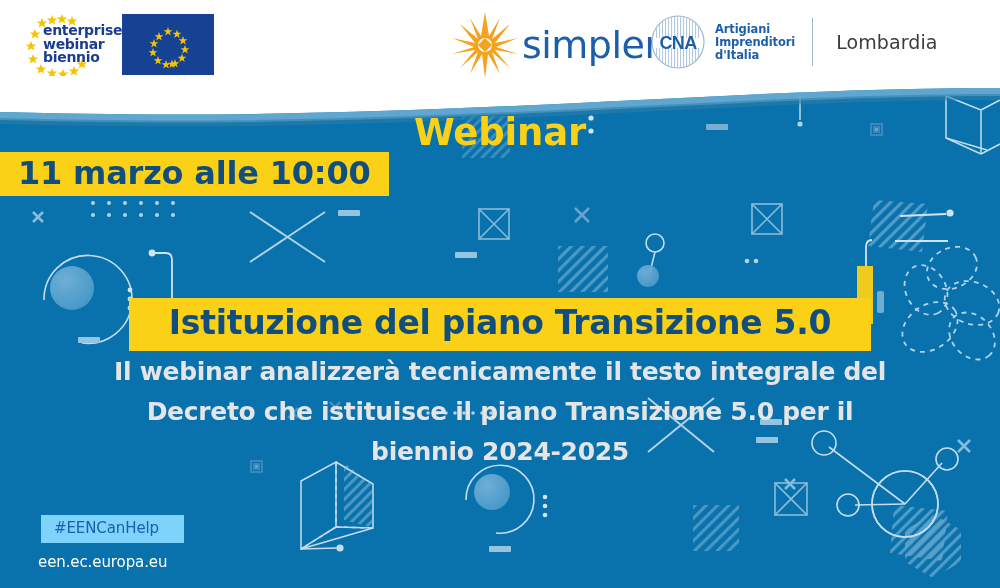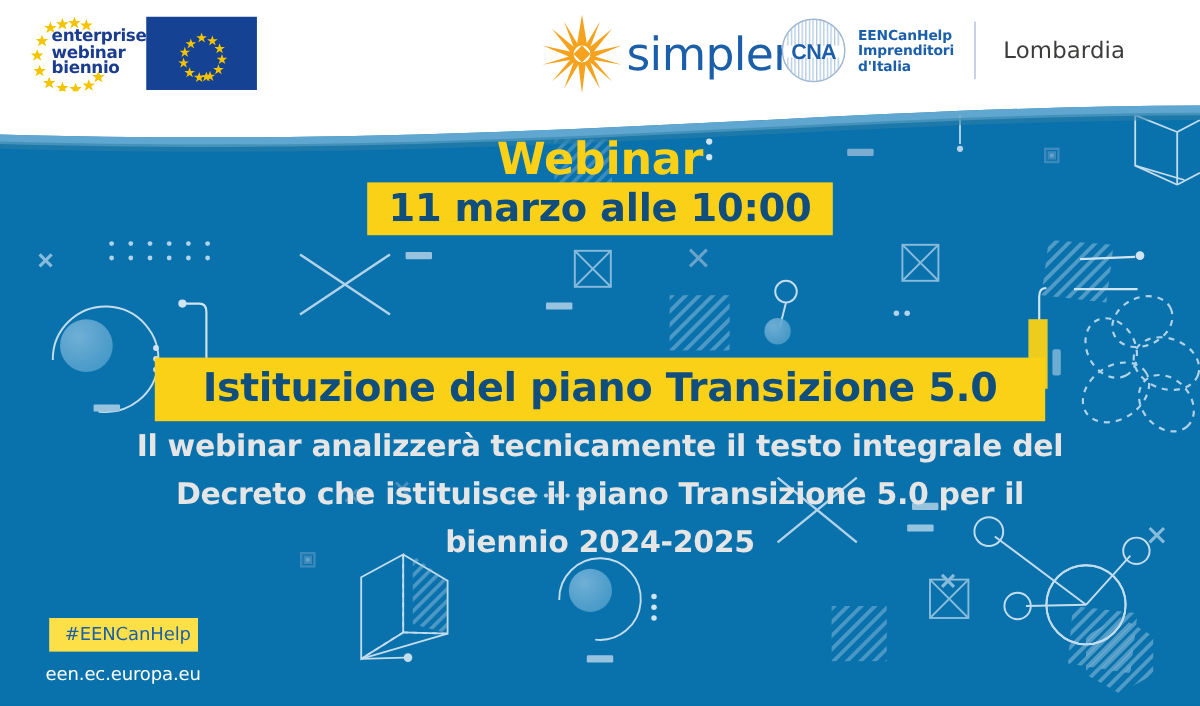--- a/index.html
+++ b/index.html
@@ -151,21 +151,21 @@
     font-size: 37px;
     font-weight: bold;
     letter-spacing: -0.2px;
   }
 
   .datetime-wrap {
     position: absolute;
     top: 152px;
     left: 0;
     width: 1000px;
-    text-align: center;
+    text-align: left;
   }
   .datetime {
     display: inline-block;
     background: #fbd117;
     color: #104e7e;
     font-size: 32px;
     font-weight: bold;
     padding: 5px 18px 7px 18px;
     letter-spacing: -0.2px;
     line-height: 1;
@@ -201,25 +201,25 @@
     font-weight: bold;
     line-height: 40px;
     letter-spacing: -0.3px;
   }
 
   
   .hashtag-badge {
     position: absolute;
     left: 41px;
     top: 515px;
-    background: #fde047;
+    background: #7dd3fc;
     color: #1b5faa;
     font-size: 15px;
     font-weight: normal;
-    padding: 6px 6px 7px 13px;
+    padding: 6px 25px 7px 13px;
     line-height: 1;
     letter-spacing: -0.1px;
   }
   .site-url {
     position: absolute;
     left: 38px;
     top: 553px;
     color: #ffffff;
     font-size: 15px;
     letter-spacing: -0.1px;
@@ -547,21 +547,21 @@
           </defs>
           <circle cx="28" cy="28" r="26" fill="#FFFFFF" stroke="#9FB6CF" stroke-width="1.2"></circle>
           <g clip-path="url(#cnaClip)">
             <rect x="6" y="2" width="44" height="22" fill="url(#cnaLines)" opacity="0.9"></rect>
             <rect x="6" y="34" width="44" height="22" fill="url(#cnaLines)" opacity="0.9"></rect>
           </g>
           <text x="28" y="35" text-anchor="middle" font-family="Liberation Sans, sans-serif" font-size="18" font-weight="bold" fill="#1B5FAA" letter-spacing="-0.6">CNA</text>
         </svg>
       </div>
       <div class="cna-tag">
-        <div>EENCanHelp</div>
+        <div>Artigiani</div>
         <div>Imprenditori</div>
         <div>d'Italia</div>
       </div>
       <div class="cna-divider"></div>
       <div class="cna-region">Lombardia</div>
     </div>
   </div>
 
   <div class="content">
 

